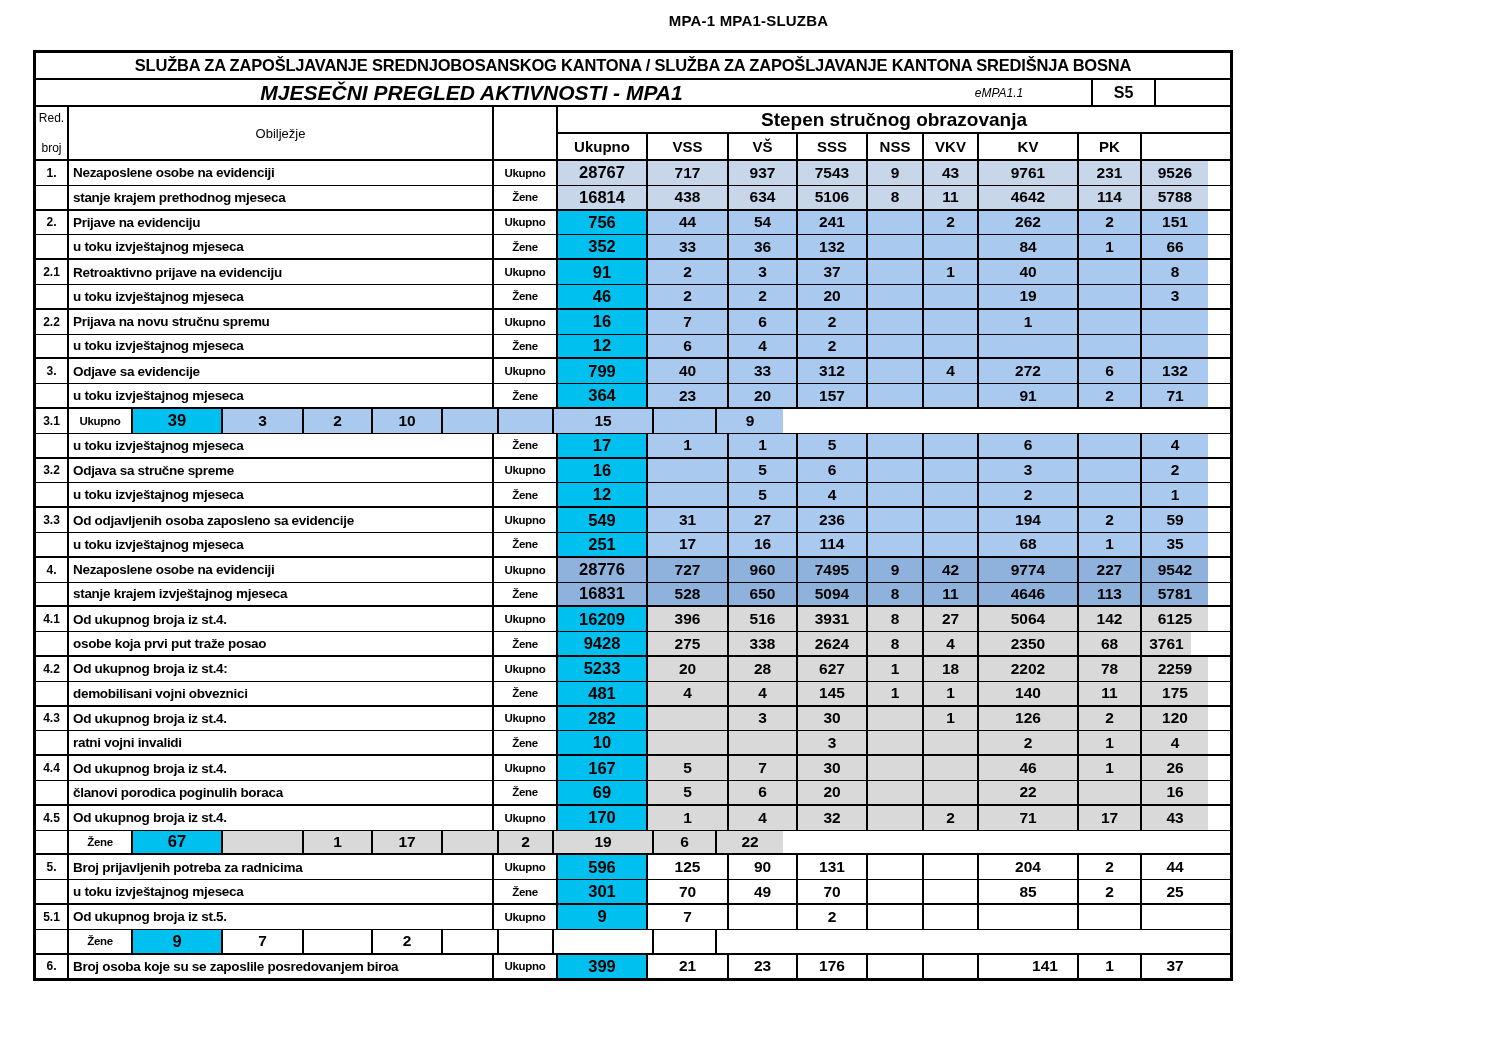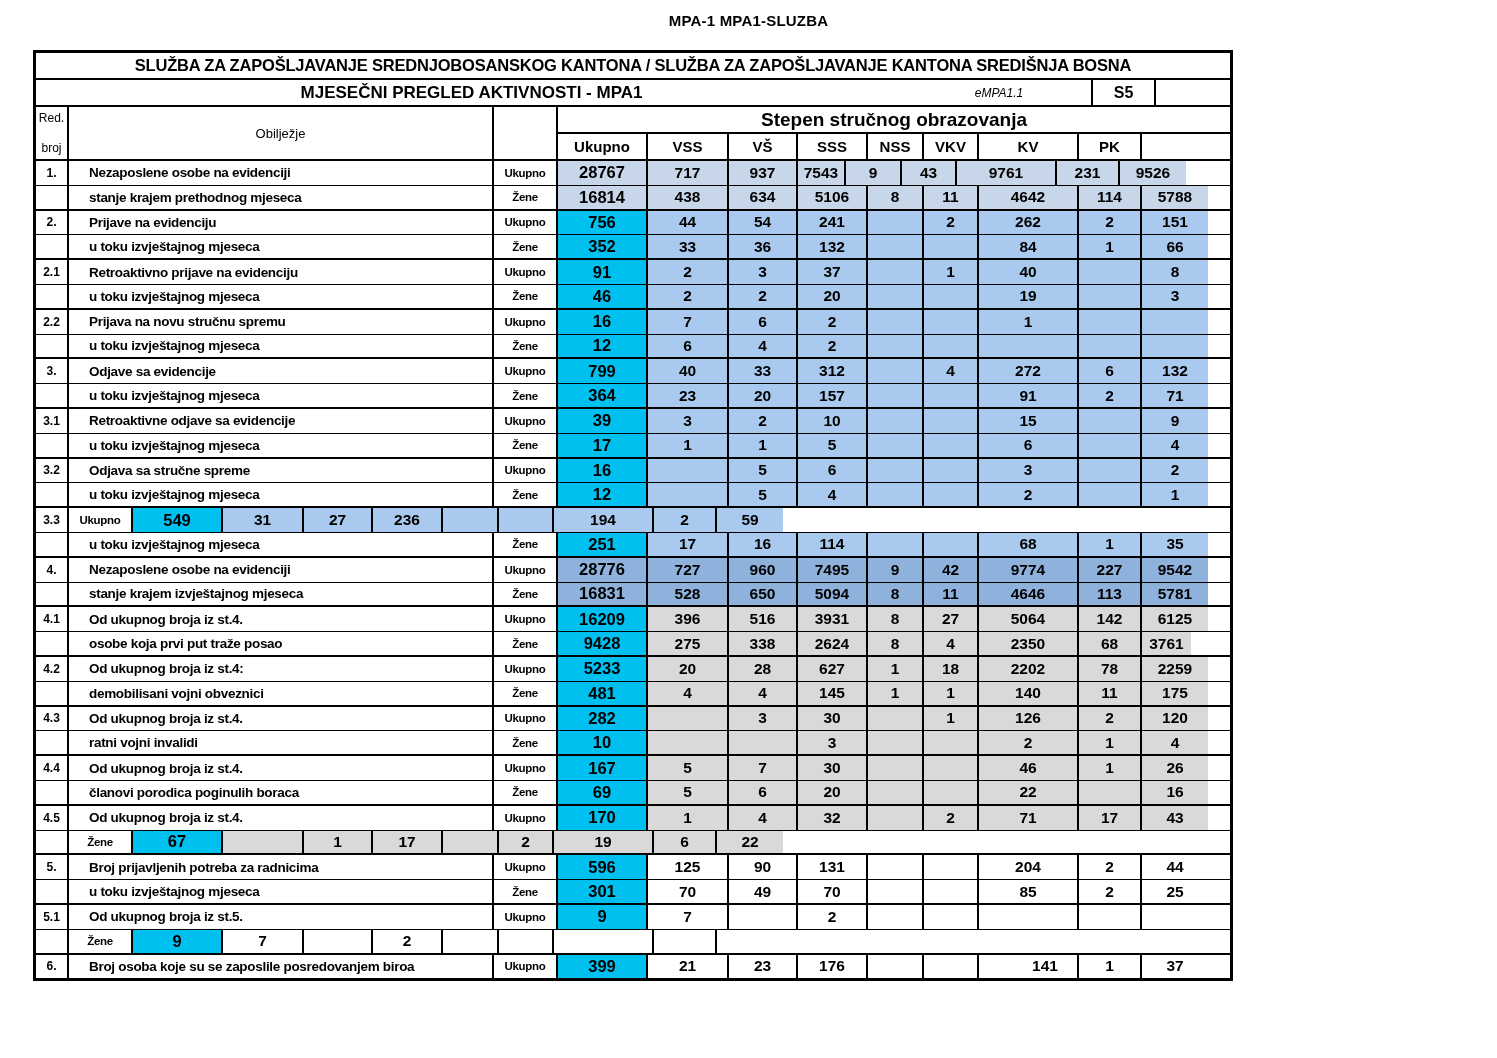--- a/index.html
+++ b/index.html
@@ -8,21 +8,21 @@
 
   .page-title { position: absolute; top: 12px; left: 0; width: 1497px; text-align: center;
                 font-weight: bold; font-size: 15px; letter-spacing: 0.2px; }
 
   .tbl { position: absolute; left: 33px; top: 50px; width: 1200px; border: 3px solid #000; background: #fff; }
 
   .rowA { height: 27px; border-bottom: 2px solid #000; display: flex; align-items: center;
           justify-content: center; font-weight: bold; font-size: 16.5px; letter-spacing: -0.2px; }
   .rowB { height: 27px; border-bottom: 2px solid #000; display: flex; font-size: 14px; }
   .rb-title { flex: 1; display: flex; align-items: center; justify-content: center;
-              font-weight: bold; font-size: 17px; }
+              font-weight: bold; font-style: italic; font-size: 21px; }
   .rb-code  { width: 184px; display: flex; align-items: center; justify-content: center;
               font-style: italic; font-size: 12px; }
   .rb-s5    { width: 63px; border-left: 2.5px solid #000; display: flex; align-items: center;
               justify-content: center; font-weight: bold; font-size: 16px; }
   .rb-blank { width: 76px; border-left: 2.5px solid #000; }
 
   .hdr { display: flex; border-bottom: 2.5px solid #000; }
   .hdr-num { width: 33px; border-right: 2px solid #000; display: flex; flex-direction: column;
              justify-content: space-between; align-items: center; font-size: 12px; padding: 4px 0; }
   .hdr-obi { width: 425px; border-right: 2px solid #000; display: flex; align-items: center;
@@ -37,21 +37,21 @@
   .hdr-col.lastcol { border-right: none; }
 
   .group { border-bottom: 2.5px solid #000; }
   .group:last-child { border-bottom: none; }
   .row { display: flex; height: 23.8px; }
   .row.second { border-top: 1.3px solid #000; }
   .cell { border-right: 2px solid #000; display: flex; align-items: center; justify-content: center;
           overflow: hidden; white-space: nowrap; }
   .cell.lastcol { border-right: none; }
   .c-num { width: 33px;  font-weight: bold; font-size: 12px;  background: #fff; }
-  .c-obi { width: 425px; justify-content: flex-start; padding-left: 20px; font-weight: bold;
+  .c-obi { width: 425px; justify-content: flex-start; padding-left: 4px; font-weight: bold;
            font-size: 13.5px; letter-spacing: -0.3px; background: #fff; }
   .c-lab { width: 64px;  font-weight: bold; font-size: 11.5px; letter-spacing: -0.3px; background: #fff; }
   .c-uk  { font-weight: bold; font-size: 16.5px; }
   .c-d   { font-weight: bold; font-size: 15.5px; }
 </style>
 </head>
 <body>
 
 <div class="page-title">MPA-1 MPA1-SLUZBA</div>
 
@@ -89,21 +89,21 @@
   </div>
   <div id="rows">
       <div class="group">
         <div class="row">
           <div class="cell c-num">1.</div>
           <div class="cell c-obi">Nezaposlene osobe na evidenciji</div>
           <div class="cell c-lab">Ukupno</div>
           <div class="cell c-uk" style="width: 90px; background: rgb(200, 214, 234);">28767</div>
           <div class="cell c-d" style="width: 81px; background: rgb(200, 214, 234);">717</div>
           <div class="cell c-d" style="width: 69px; background: rgb(200, 214, 234);">937</div>
-          <div class="cell c-d" style="width: 48px; background: rgb(200, 214, 234);">7543</div>
+          <div class="cell c-d" style="width: 70px; background: rgb(200, 214, 234);">7543</div>
           <div class="cell c-d" style="width: 56px; background: rgb(200, 214, 234);">9</div>
           <div class="cell c-d" style="width: 55px; background: rgb(200, 214, 234);">43</div>
           <div class="cell c-d" style="width: 100px; background: rgb(200, 214, 234);">9761</div>
           <div class="cell c-d" style="width: 63px; background: rgb(200, 214, 234);">231</div>
           <div class="cell c-d lastcol" style="width: 66px; background: rgb(200, 214, 234);">9526</div>
         </div>
         <div class="row second">
           <div class="cell c-num"></div>
           <div class="cell c-obi">stanje krajem prethodnog mjeseca</div>
           <div class="cell c-lab">Žene</div>
@@ -234,21 +234,20 @@
           <div class="cell c-d" style="width: 56px; background: rgb(169, 201, 238);"></div>
           <div class="cell c-d" style="width: 55px; background: rgb(169, 201, 238);"></div>
           <div class="cell c-d" style="width: 100px; background: rgb(169, 201, 238);">91</div>
           <div class="cell c-d" style="width: 63px; background: rgb(169, 201, 238);">2</div>
           <div class="cell c-d lastcol" style="width: 66px; background: rgb(169, 201, 238);">71</div>
         </div>
       </div>
       <div class="group">
         <div class="row">
           <div class="cell c-num">3.1</div>
-          <div class="cell c-obi">Retroaktivne odjave sa evidencije</div>
           <div class="cell c-lab">Ukupno</div>
           <div class="cell c-uk" style="width: 90px; background: rgb(0, 192, 240);">39</div>
           <div class="cell c-d" style="width: 81px; background: rgb(169, 201, 238);">3</div>
           <div class="cell c-d" style="width: 69px; background: rgb(169, 201, 238);">2</div>
           <div class="cell c-d" style="width: 70px; background: rgb(169, 201, 238);">10</div>
           <div class="cell c-d" style="width: 56px; background: rgb(169, 201, 238);"></div>
           <div class="cell c-d" style="width: 55px; background: rgb(169, 201, 238);"></div>
           <div class="cell c-d" style="width: 100px; background: rgb(169, 201, 238);">15</div>
           <div class="cell c-d" style="width: 63px; background: rgb(169, 201, 238);"></div>
           <div class="cell c-d lastcol" style="width: 66px; background: rgb(169, 201, 238);">9</div>
@@ -294,20 +293,21 @@
           <div class="cell c-d" style="width: 56px; background: rgb(169, 201, 238);"></div>
           <div class="cell c-d" style="width: 55px; background: rgb(169, 201, 238);"></div>
           <div class="cell c-d" style="width: 100px; background: rgb(169, 201, 238);">2</div>
           <div class="cell c-d" style="width: 63px; background: rgb(169, 201, 238);"></div>
           <div class="cell c-d lastcol" style="width: 66px; background: rgb(169, 201, 238);">1</div>
         </div>
       </div>
       <div class="group">
         <div class="row">
           <div class="cell c-num">3.3</div>
+          <div class="cell c-obi">Od odjavljenih osoba zaposleno sa evidencije</div>
           <div class="cell c-lab">Ukupno</div>
           <div class="cell c-uk" style="width: 90px; background: rgb(0, 192, 240);">549</div>
           <div class="cell c-d" style="width: 81px; background: rgb(169, 201, 238);">31</div>
           <div class="cell c-d" style="width: 69px; background: rgb(169, 201, 238);">27</div>
           <div class="cell c-d" style="width: 70px; background: rgb(169, 201, 238);">236</div>
           <div class="cell c-d" style="width: 56px; background: rgb(169, 201, 238);"></div>
           <div class="cell c-d" style="width: 55px; background: rgb(169, 201, 238);"></div>
           <div class="cell c-d" style="width: 100px; background: rgb(169, 201, 238);">194</div>
           <div class="cell c-d" style="width: 63px; background: rgb(169, 201, 238);">2</div>
           <div class="cell c-d lastcol" style="width: 66px; background: rgb(169, 201, 238);">59</div>

